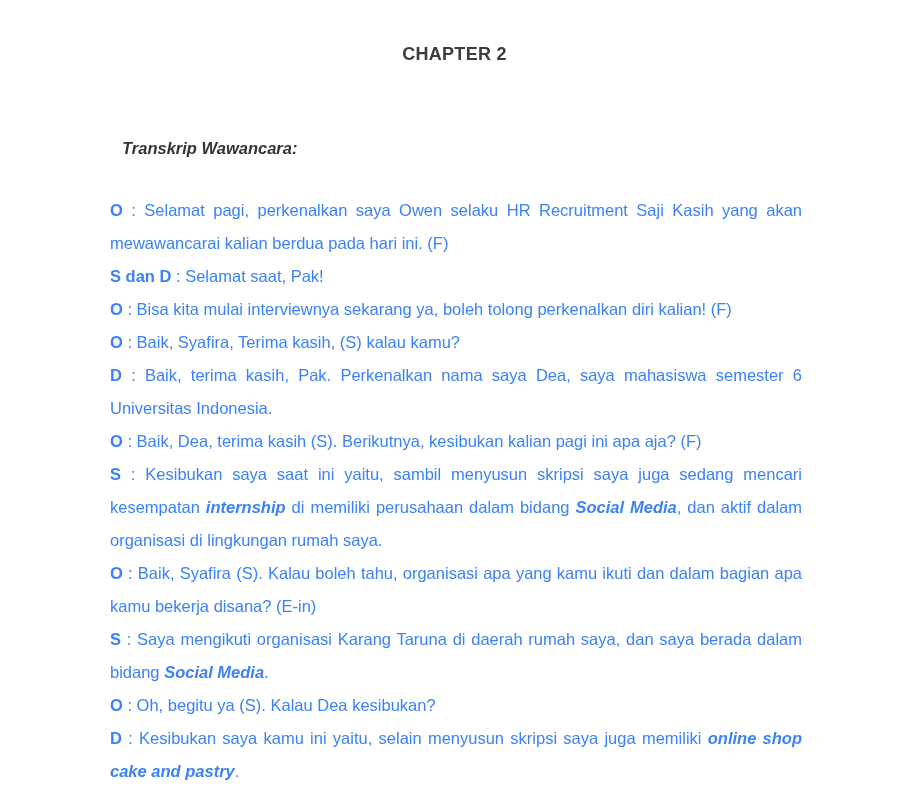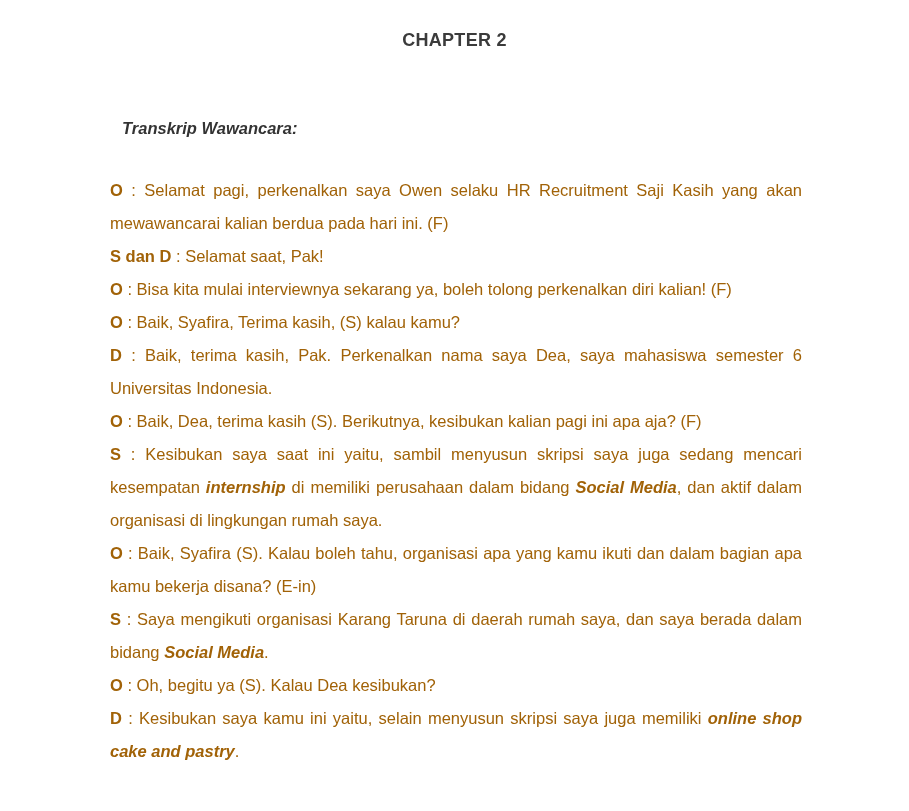--- a/index.html
+++ b/index.html
@@ -15,21 +15,21 @@
     color: #333333;
     -webkit-font-smoothing: antialiased;
   }
   .page {
     position: relative;
     width: 909px;
     height: 811px;
     background: #ffffff;
   }
   .chapter-title {
-    margin: 4px;
+    margin: 18px;
     padding-top: 26px;
     text-align: center;
     font-size: 18px;
     font-weight: 700;
     letter-spacing: 0.3px;
     color: #3b3b3b;
   }
   .content {
     margin-left: 110px;
     width: 692px;
@@ -44,21 +44,21 @@
     color: #333333;
   }
   .transcript-body {
     margin-top: 29px;
   }
   .transcript-body p {
     margin: 0;
     font-size: 16.5px;
     line-height: 33px;
     text-align: justify;
-    color: #a16207;
+    color: #3b82f6;
   }
   .seg-b { font-weight: 700; }
   .seg-i { font-style: italic; margin-top: 30px; }
 </style>
 </head>
 <body>
 
 <div class="page">
   <h1 class="chapter-title">CHAPTER 2</h1>
   <div class="content">

